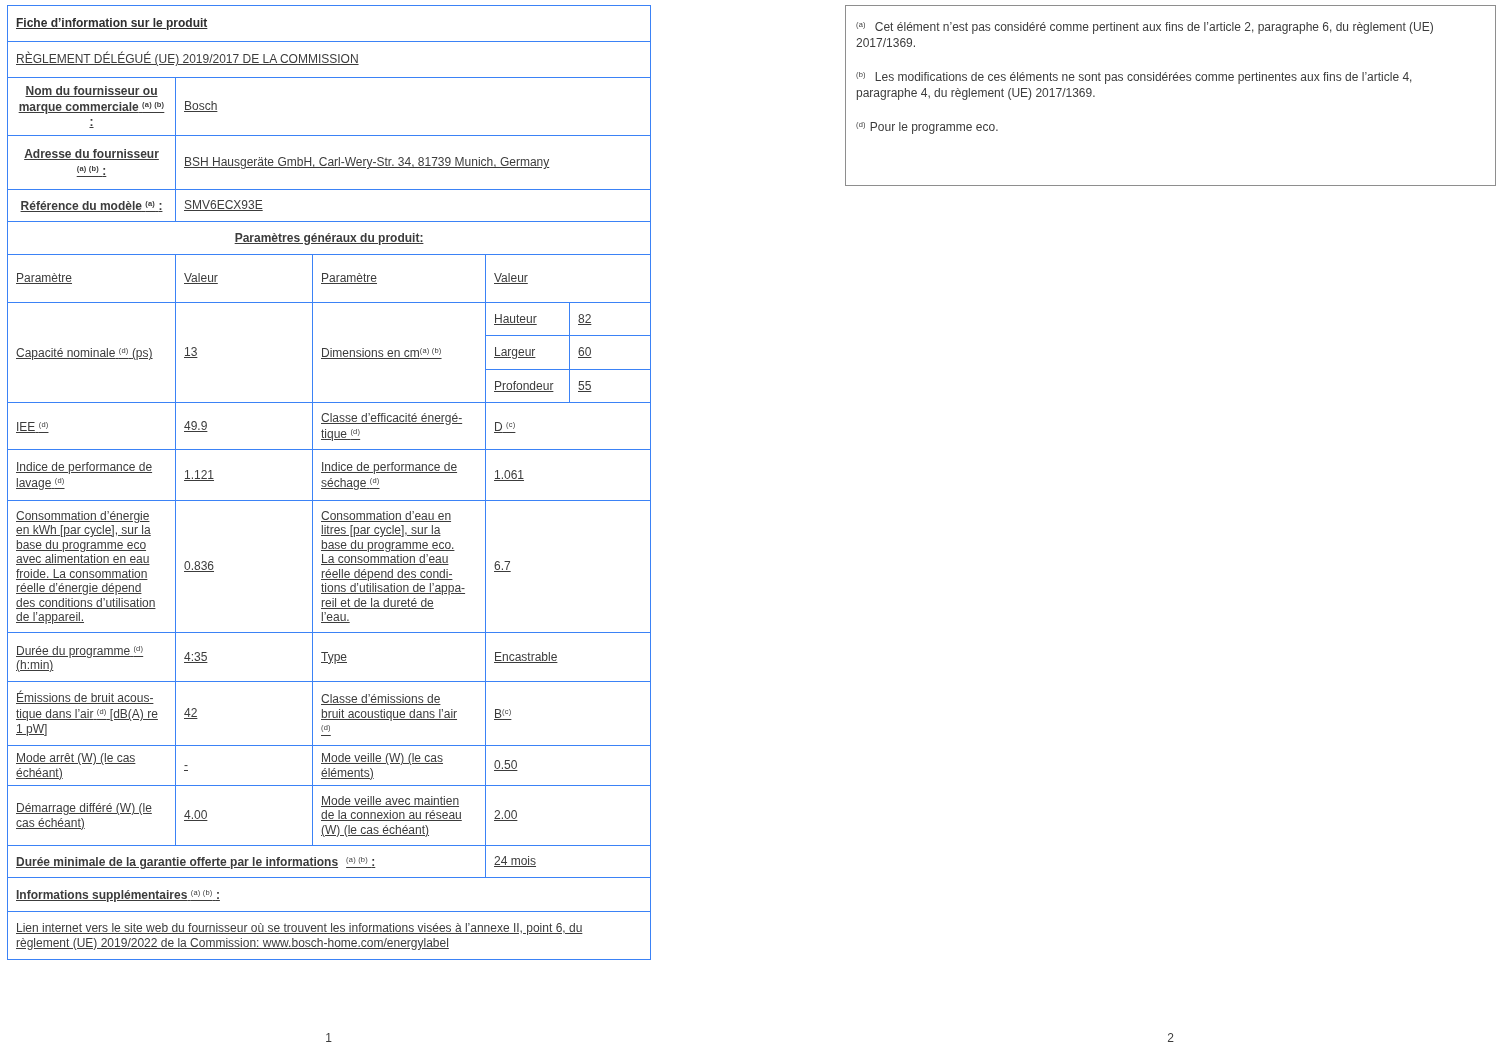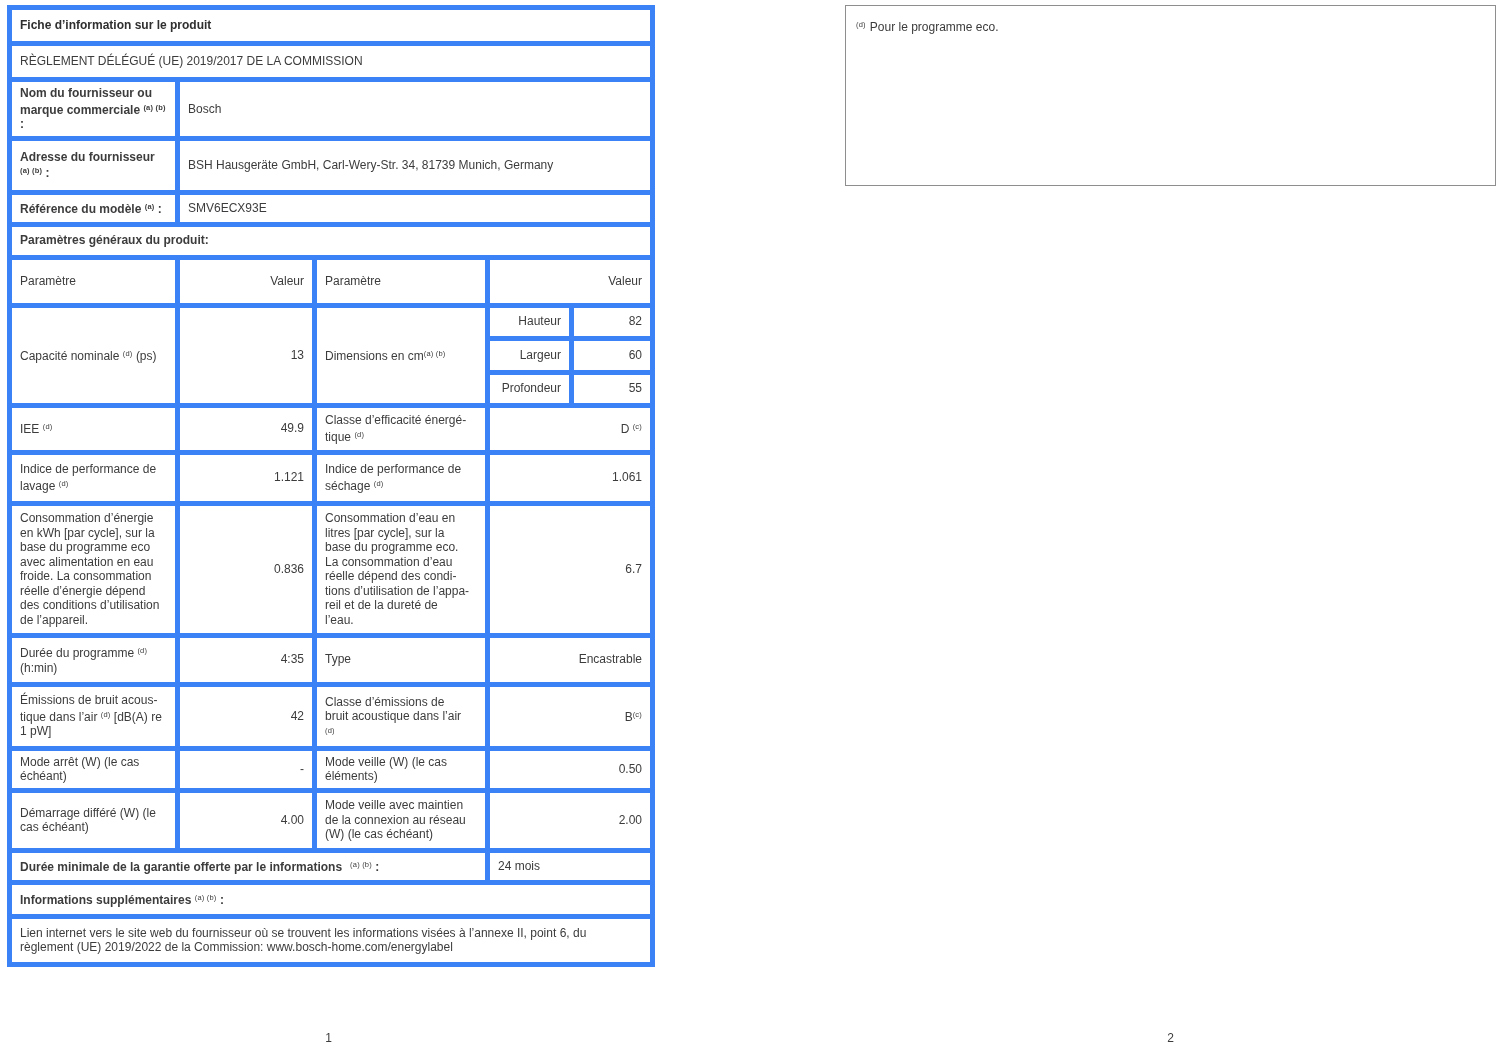--- a/index.html
+++ b/index.html
@@ -7,28 +7,29 @@
     width:1500px;height:1052px;background:#ffffff;
     font-family:"Liberation Sans","DejaVu Sans",sans-serif;
     color:#3c3c3c;position:relative;
   }
   .doc{position:absolute;inset:0;}
   table.fiche{
     position:absolute;left:7px;top:5px;width:643px;
     border-collapse:collapse;table-layout:fixed;
   }
   table.fiche td{
-    border:5px solid #3b82f6;
+    border:1px solid #3b82f6;
     padding:4px 8px;
     font-size:12px;line-height:14.5px;
     vertical-align:middle;
+    text-decoration:underline;
   }
   td.title-cell{font-size:17.5px;font-weight:bold;color:#2f2f2f;padding:6px 8px;}
-  .b{font-weight:bold;}
-  .c{text-align:right;}
+  .b{font-weight:bold;text-align:center;}
+  .c{text-align:left;}
   .pre{white-space:pre-line;}
   .blk{display:block;}
   .sup{font-size:7.5px;vertical-align:4px;letter-spacing:0.2px;}
   .supline{display:block;line-height:9px;margin-top:2px;}
   .gap{margin-left:8px;}
   .notes{
     position:absolute;left:845px;top:5px;width:651px;height:181px;
     box-sizing:border-box;border:1px solid #8e8e8e;
     padding:11px 10px 8px 10px;font-size:12px;line-height:15.5px;
   }
@@ -194,20 +195,24 @@
     </tr>
 
     <tr style="height:48px">
       <td colspan="5" class="pre">Lien internet vers le site web du fournisseur où se trouvent les informations visées à l’annexe II, point 6, du
 règlement (UE) 2019/2022 de la Commission: www.bosch-home.com/energylabel</td>
     </tr>
   </tbody>
     </table>
 
   <div class="notes">
+    <p><span class="sup">(a)</span><span class="pre">Cet élément n’est pas considéré comme pertinent aux fins de l’article 2, paragraphe 6, du règlement (UE)
+2017/1369.</span></p>
+    <p><span class="sup">(b)</span><span class="pre">Les modifications de ces éléments ne sont pas considérées comme pertinentes aux fins de l’article 4,
+paragraphe 4, du règlement (UE) 2017/1369.</span></p>
     <p class="tight"><span class="sup">(d)</span><span class="pre">Pour le programme eco.</span></p>
   </div>
 
   <div class="footer footer-left">
     <span class="pagenum">1</span>
     <span class="date">12.12.2025</span>
   </div>
   <div class="footer footer-right">
     <span class="pagenum">2</span>
     <span class="date">12.12.2025</span>

